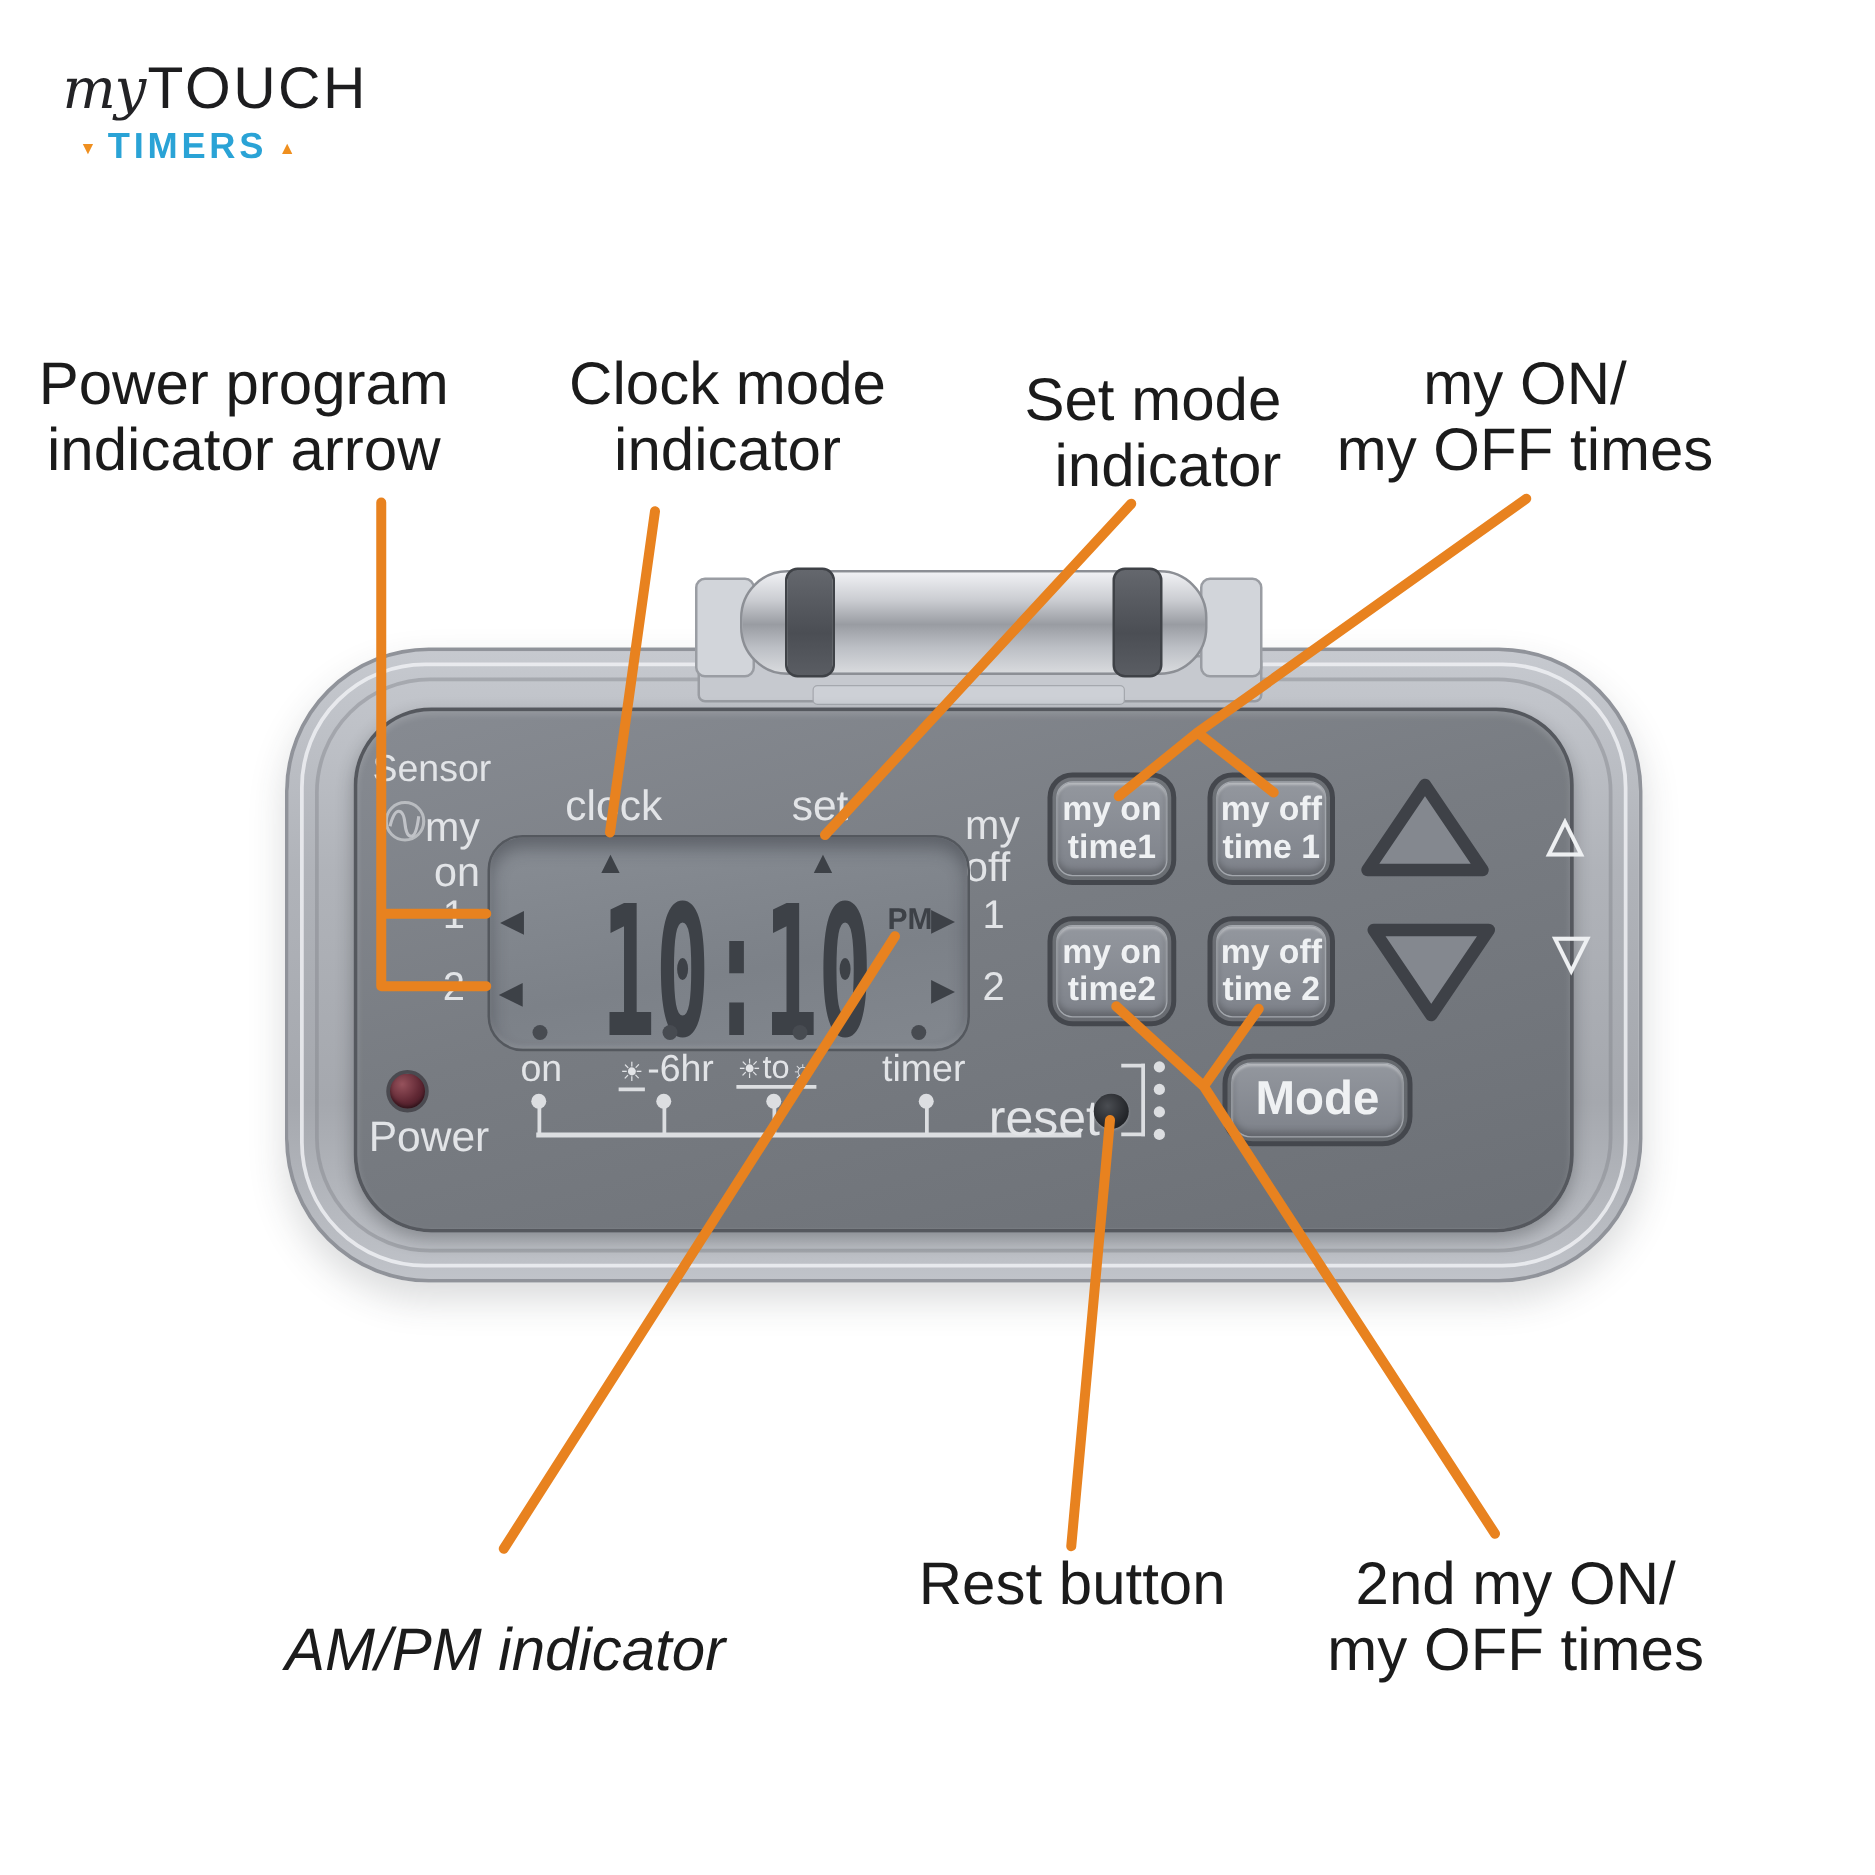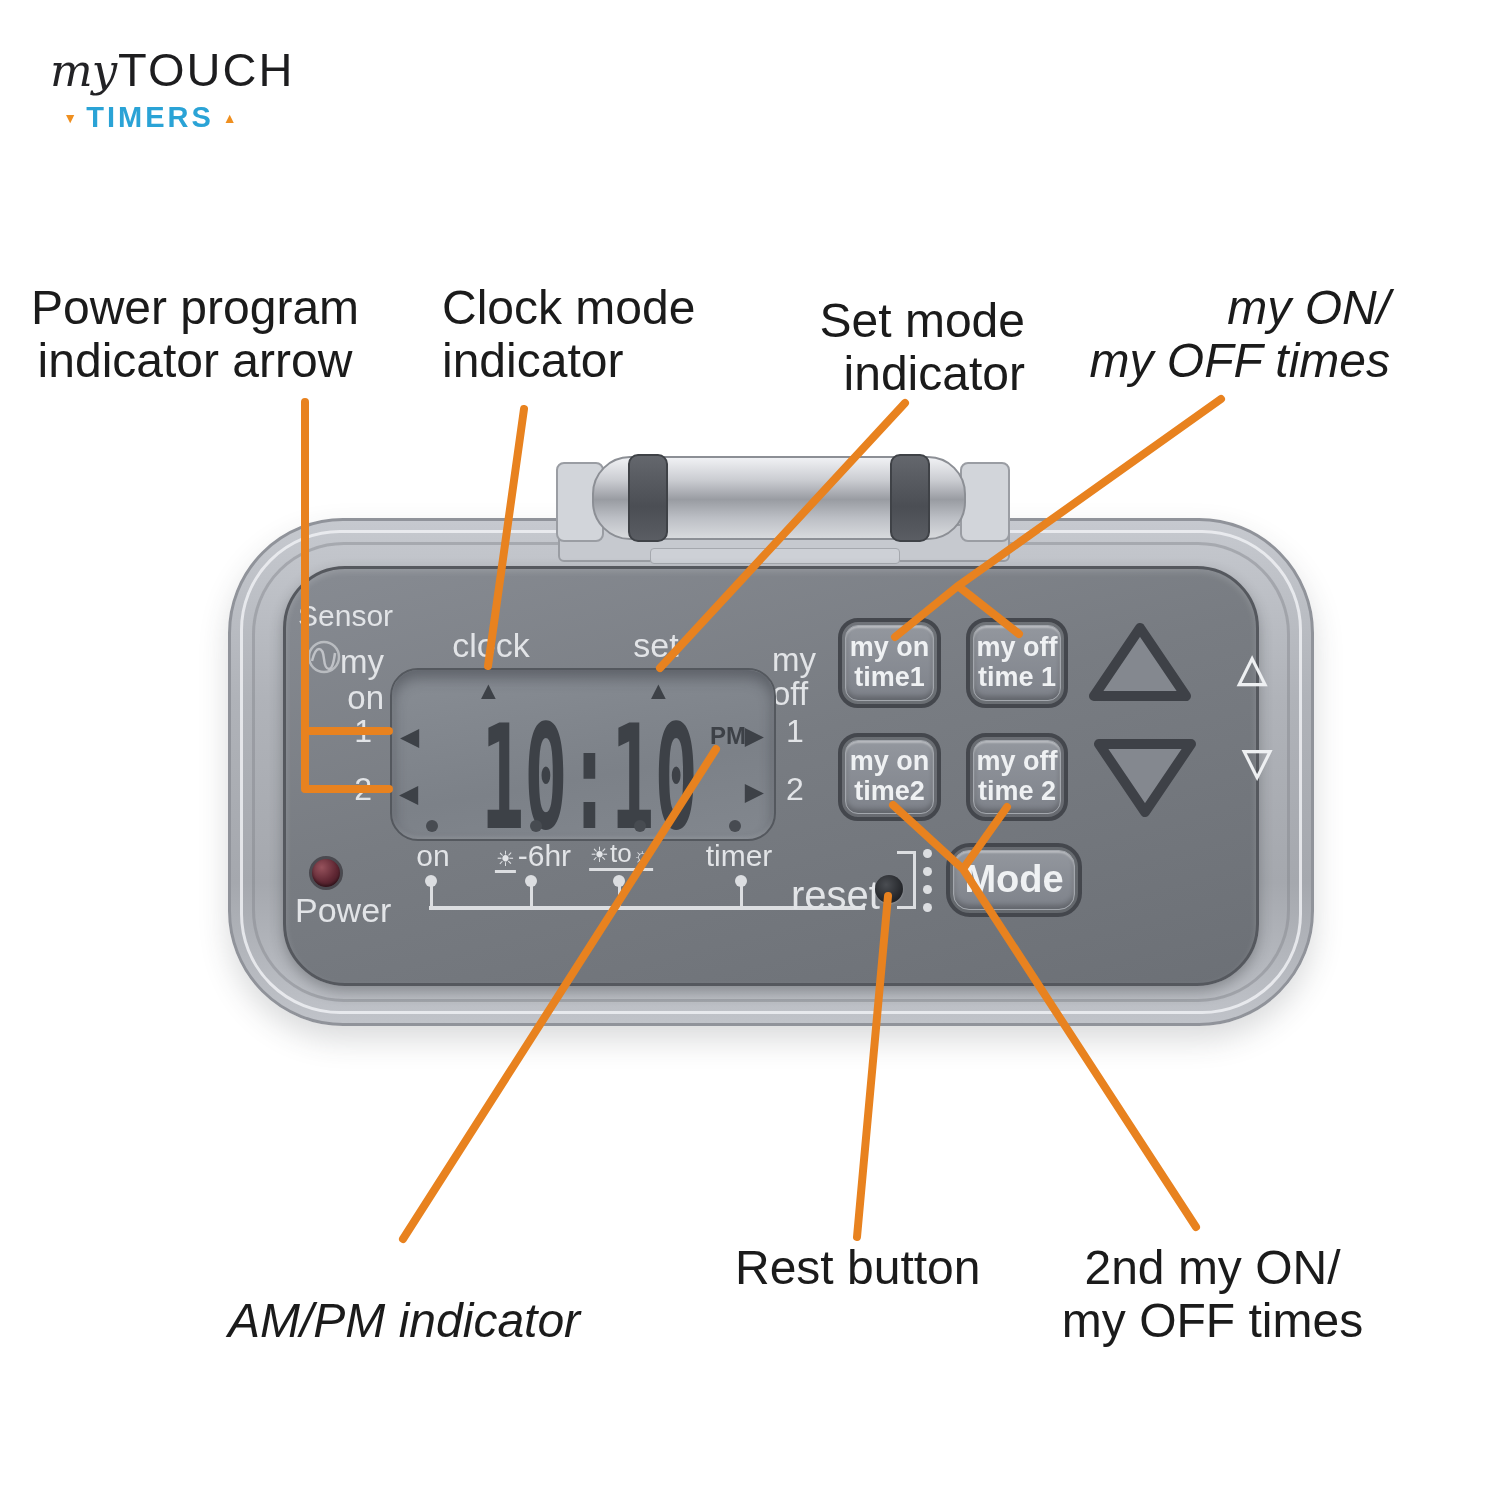--- a/index.html
+++ b/index.html
@@ -15,23 +15,23 @@
   .logo-smart{font-size:63px;color:#1d1d1f;letter-spacing:3px;line-height:1;}
   .logo-tm{font-size:16px;color:#1d1d1f;margin-top:4px;}
   .logo-l3{display:flex;align-items:center;justify-content:center;gap:9px;width:200px;margin-top:6px;}
   .logo-tri{font-size:14px;color:#EF8F1F;line-height:1;}
   .logo-timers{font-size:29px;font-weight:bold;color:#2AA3D6;letter-spacing:3px;line-height:1;}
 
   
   .ann{position:absolute;color:#1b1b1b;font-size:48px;line-height:53px;}
   .ann div{white-space:nowrap;}
   #ann-active{left:10px;top:281px;width:370px;text-align:center;}
-  #ann-clock{left:442px;top:281px;width:280px;text-align:left;}
+  #ann-clock{left:442px;top:281px;width:280px;text-align:center;}
   #ann-set{left:795px;top:294px;width:230px;text-align:right;}
-  #ann-times{left:1050px;top:281px;width:340px;text-align:right;font-style:italic;}
+  #ann-times{left:1050px;top:281px;width:340px;text-align:center;}
   #ann-ampm{left:228px;top:1294px;font-style:italic;}
   #ann-rest{left:735px;top:1241px;}
   #ann-2nd{left:1040px;top:1241px;width:345px;text-align:center;}
 
   
   #shell{position:absolute;left:228px;top:518px;width:1086px;height:508px;border-radius:115px;
          background:linear-gradient(180deg,#c6c9cf 0%,#b0b3b9 35%,#a5a8ae 72%,#c0c3c9 100%);
          border:3px solid #90939a;box-sizing:border-box;
          box-shadow:0 14px 30px rgba(50,55,60,.18);z-index:1;}
   .ring{position:absolute;border-radius:100px;box-sizing:border-box;z-index:2;pointer-events:none;}
@@ -93,21 +93,21 @@
   .tbtn{position:absolute;border:4px solid #44474d;border-radius:20px;padding:3px;background:rgba(0,0,0,.10);box-sizing:border-box;}
   .tbtn-inner{width:100%;height:100%;border-radius:13px;background:linear-gradient(180deg,#93979e 0%,#7e828a 100%);
               border:1px solid #a3a7ad;box-sizing:border-box;
               box-shadow:inset 0 2px 2px rgba(255,255,255,.35),inset 0 -4px 5px rgba(0,0,0,.22);
               display:flex;flex-direction:column;align-items:center;justify-content:center;
               color:#eff1f3;font-size:27px;font-weight:bold;line-height:1.1;}
   #b-on1{left:552px;top:49px;width:103px;height:90px;}
   #b-off1{left:680px;top:49px;width:102px;height:90px;}
   #b-on2{left:552px;top:164px;width:103px;height:88px;}
   #b-off2{left:680px;top:164px;width:102px;height:88px;}
-  #b-mode{left:660px;top:274px;width:136px;height:74px;border-radius:24px;}
+  #b-mode{left:692px;top:274px;width:152px;height:74px;border-radius:24px;}
   #b-mode .tbtn-inner{font-size:38px;border-radius:16px;}
 
   .arrow-btn{position:absolute;width:112px;height:88px;}
   #b-up{left:798px;top:50px;}
   #b-down{left:803px;top:164px;}
   .arrow-glyph{position:absolute;width:100%;text-align:center;color:#eef0f2;font-weight:bold;font-size:38px;line-height:1;}
   #b-up .arrow-glyph{top:30px;}
   #b-down .arrow-glyph{top:10px;}
 
   

